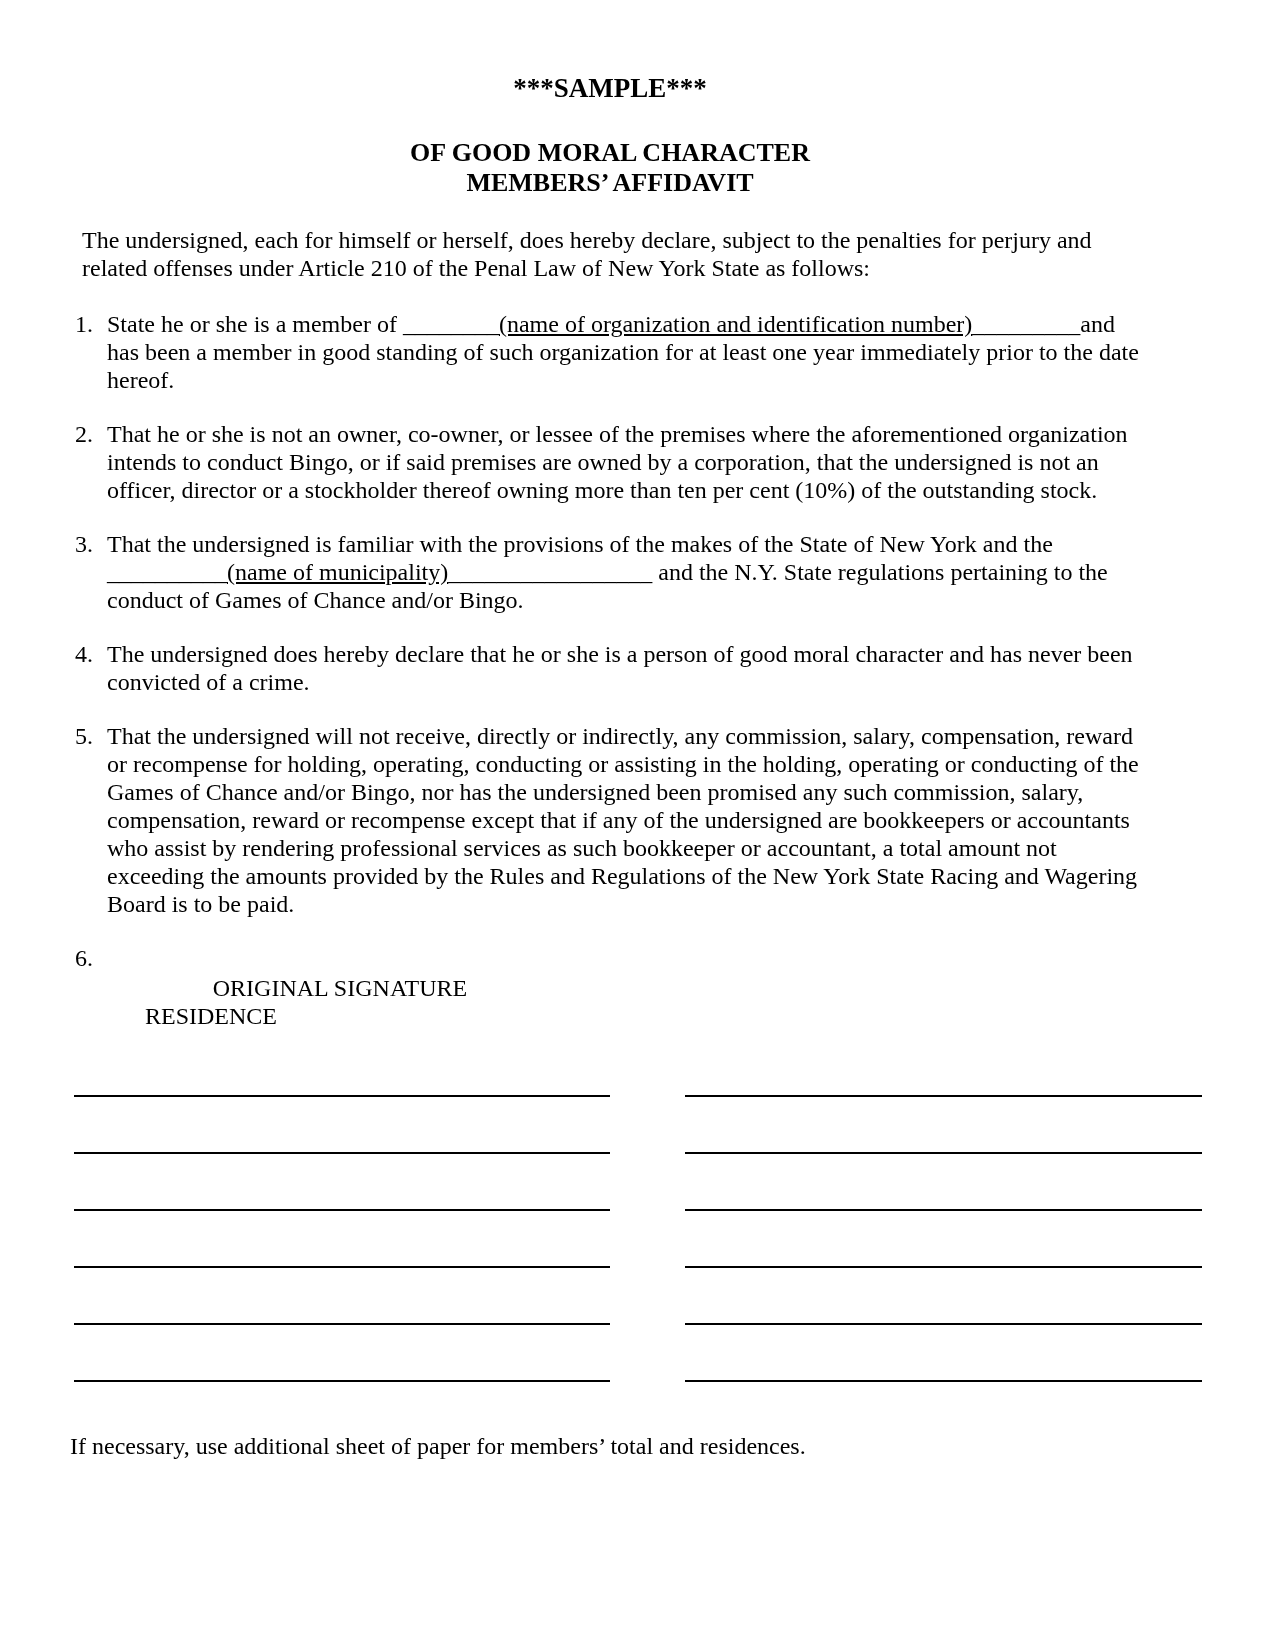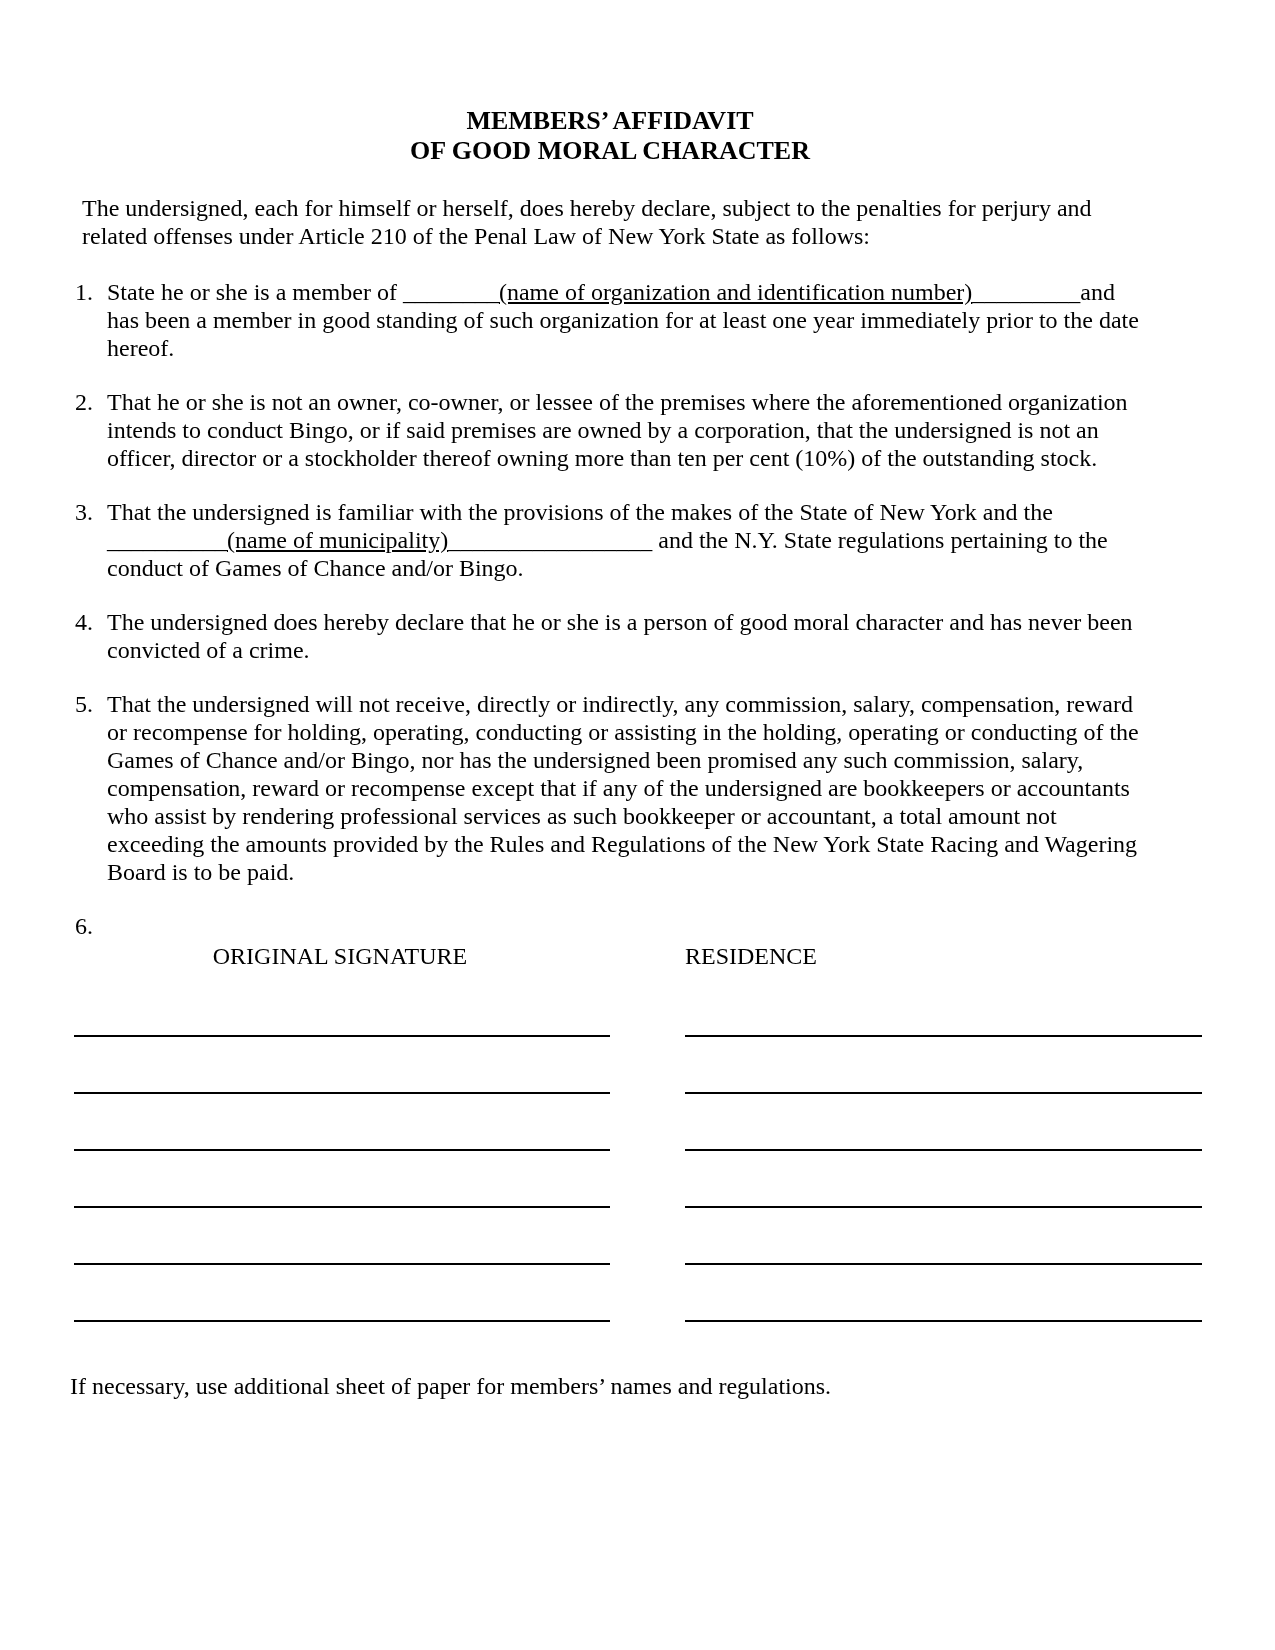--- a/index.html
+++ b/index.html
@@ -59,20 +59,21 @@
     top: 0;
   }
   .blank-label { text-decoration: underline; }
   .nowrap-line { white-space: nowrap; }
   .line2 { display: block; }
   .sig-headers {
     display: flex;
     margin-top: 56px;
     font-size: 24px;
     line-height: 28px;
+    flex-direction: column;
   }
   .sh-left {
     width: 540px;
     text-align: center;
   }
   .sh-right {
     width: 517px;
     margin-left: 75px;
     text-align: left;
   }
@@ -98,24 +99,25 @@
     font-size: 24px;
     line-height: 28px;
     width: 1080px;
   }
 </style>
 </head>
 <body>
 
 <div class="page">
 
+  <div class="sample-title center">***SAMPLE***</div>
 
   <div class="title-block">
+    <div class="doc-title center">OF GOOD MORAL CHARACTER</div>
     <div class="doc-title center">MEMBERS’ AFFIDAVIT</div>
-    <div class="doc-title center">OF GOOD MORAL CHARACTER</div>
   </div>
 
   <p class="intro">The undersigned, each for himself or herself, does hereby declare, subject to the penalties for perjury and related offenses under Article 210 of the Penal Law of New York State as follows:</p>
 
   <div class="items">
 
     <div class="item">
       <span class="num">1.</span>
       <span>State he or she is a member of </span><span>________</span><span class="blank-label">(name of organization and identification number)</span><span>_________</span><span>and has been a member in good standing of such organization for at least one year immediately prior to the date hereof.</span>
     </div>
@@ -172,15 +174,15 @@
       <div class="sig-row">
         <div class="sig-cell sig-left"></div>
         <div class="sig-cell sig-right"></div>
       </div>
       <div class="sig-row">
         <div class="sig-cell sig-left"></div>
         <div class="sig-cell sig-right"></div>
       </div>
     </div>
 
-  <p class="footer-note">If necessary, use additional sheet of paper for members’ names and regulations.</p>
+  <p class="footer-note">If necessary, use additional sheet of paper for members’ total and residences.</p>
 
 </div>
 
 </body></html>

